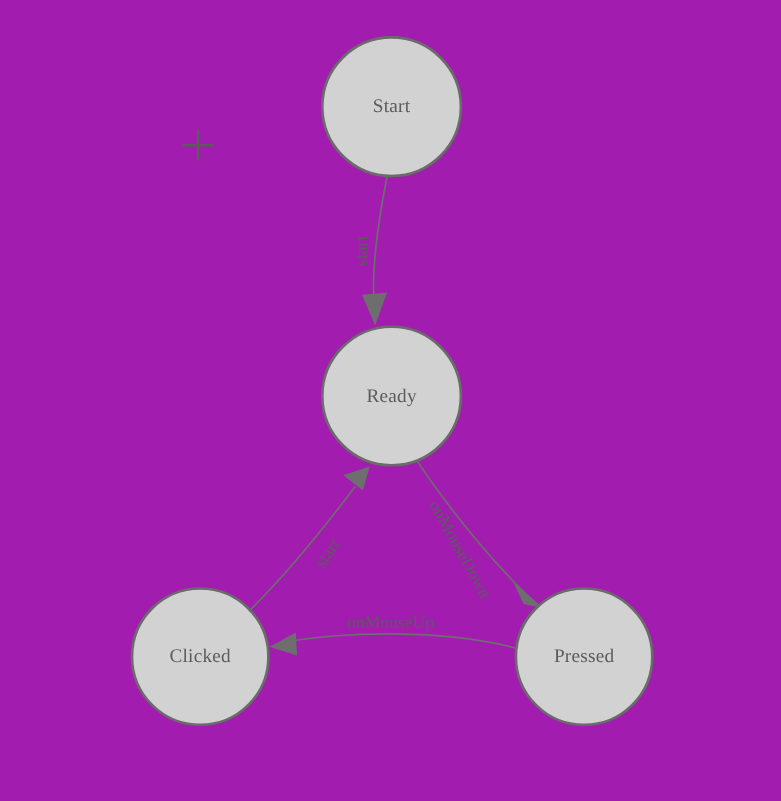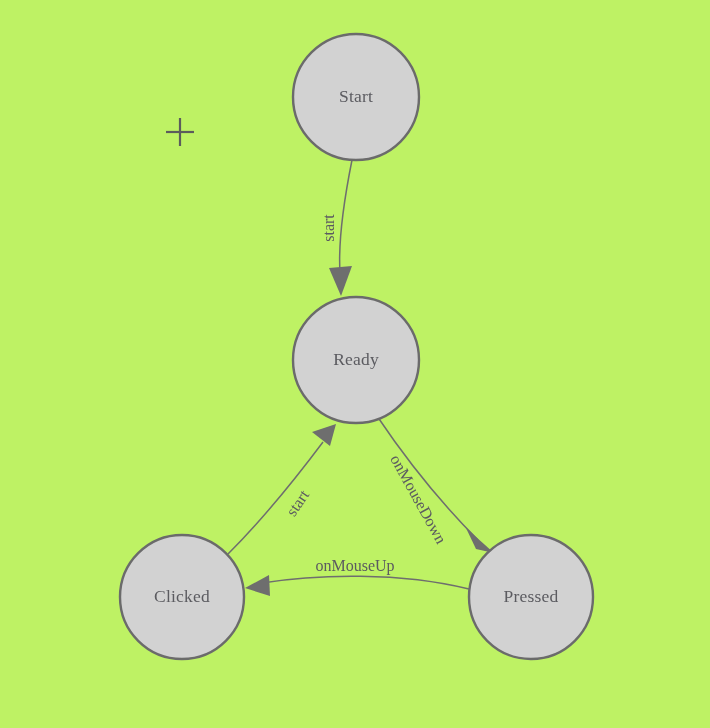--- a/index.html
+++ b/index.html
@@ -11,21 +11,21 @@
   body {
     width: 710px;
     height: 728px;
     overflow: hidden;
     font-family: "Liberation Serif", serif;
   }
   #diagram-canvas {
     position: relative;
     width: 710px;
     height: 728px;
-    background: #bef264;
+    background: #a21caf;
   }
   svg.diagram-svg {
     position: absolute;
     top: 0;
     left: 0;
     width: 710px;
     height: 728px;
     display: block;
   }
   .node-circle {

